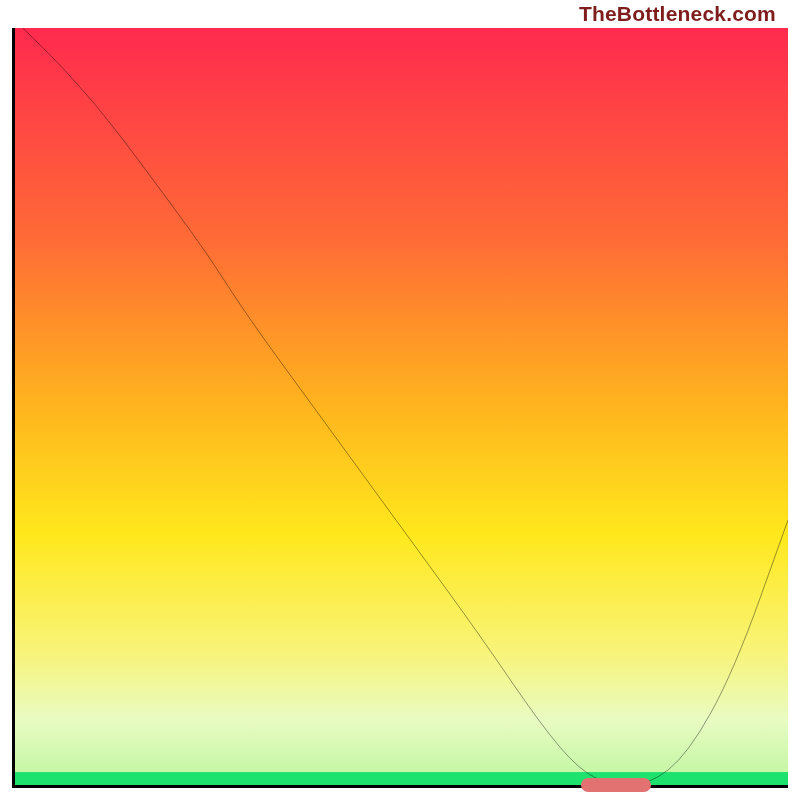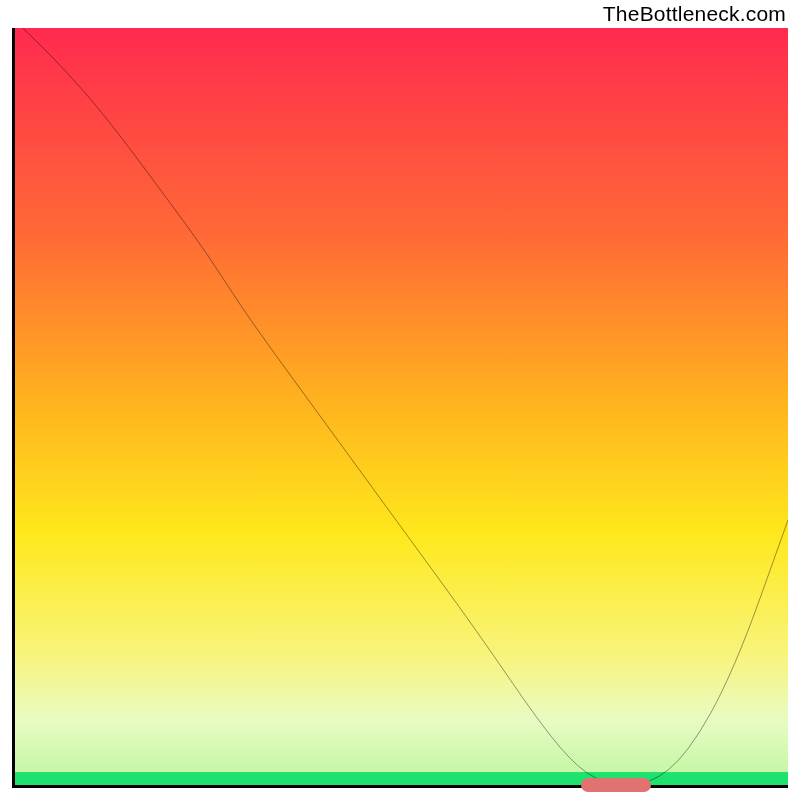--- a/index.html
+++ b/index.html
@@ -12,24 +12,24 @@
     overflow: hidden;
   }
   .canvas {
     position: relative;
     width: 800px;
     height: 800px;
   }
   .watermark {
     position: absolute;
     top: 2px;
-    right: 14px;
+    right: 24px;
     font-size: 21px;
-    font-weight: normal;
-    color: #000000;
+    font-weight: bold;
+    color: #7f1d1d;
     letter-spacing: 0.2px;
     user-select: none;
   }
   .plot-frame {
     position: absolute;
     left: 12px;
     top: 28px;
     width: 776px;
     height: 760px;
     box-sizing: border-box;

